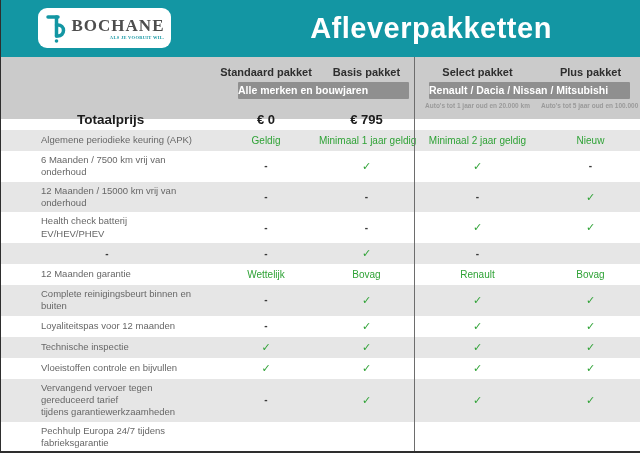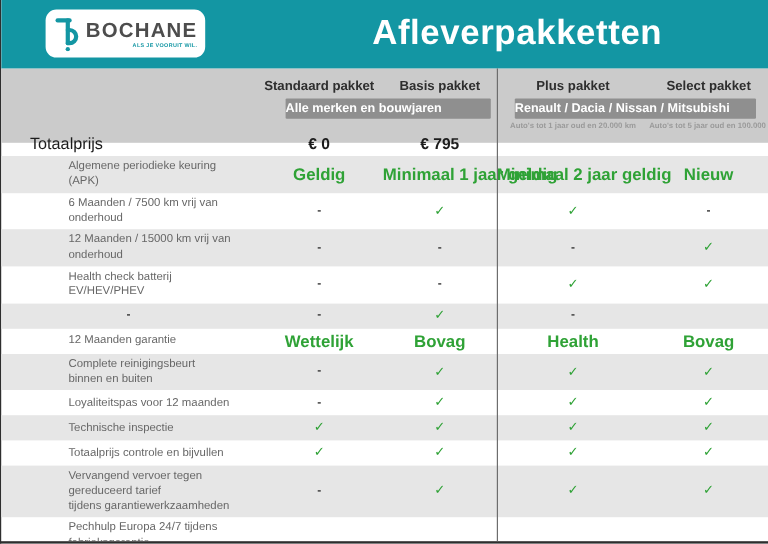--- a/index.html
+++ b/index.html
@@ -10,21 +10,21 @@
   body{margin:0;background:#fff;}
   .page{
     position:relative; width:640px; height:453px; background:#fff; overflow:hidden;
     font-family:"Liberation Sans", sans-serif;
     border-left:1px solid #2e2e2e; border-bottom:2px solid #2e2e2e;
   }
   
   .hdr{position:relative; height:57px; background:var(--teal);}
   .logo-box{
     position:absolute; left:37px; top:8px; width:133px; height:40px; background:#fff;
-    border-radius:9px; display:flex; align-items:center; justify-content:center; gap:5px;
+    border-radius:9px; display:flex; align-items:center; justify-content:center; gap:5px;font-family:Liberation Serif, serif;
   }
   .logo-mark{display:flex; align-items:center;}
   .logo-text{display:flex; flex-direction:column; align-items:flex-end;}
   .logo-name{font-size:17px; font-weight:700; color:#4d4d4d; letter-spacing:1px; line-height:1;}
   .logo-tagline{font-size:4.5px; color:var(--teal); font-weight:700; letter-spacing:.3px; margin-top:1px;}
   .title{
     position:absolute; left:430px; top:50%; transform:translate(-50%,-52%);
     margin:0; color:#ffffff; font-size:29px; font-weight:800; letter-spacing:.5px; white-space:nowrap;
   }
   
@@ -34,31 +34,31 @@
   .col-title{font-size:11px; font-weight:700; color:#2e2e2e; text-align:center; white-space:nowrap;}
   .badges-row{margin-top:4px;}
   .badge{background:var(--badge); color:#fff; font-size:10.5px; font-weight:700;
          padding:2px 0 3px; border-radius:1px; white-space:nowrap;}
   .badge-1{grid-column:2/4; margin:0 5px 0 25px;}
   .badge-2{grid-column:4/6; margin:0 10px 0 15px;}
   .notes-row{margin-top:2px; min-height:9px;}
   .note{font-size:6.5px; font-weight:700; color:#9a9a9a; text-align:center; white-space:nowrap;}
   .note-1{grid-column:4;} .note-2{grid-column:5;}
   .price-row{margin-top:2px;}
-  .total-label{font-size:13.5px; font-weight:400; color:var(--ink); padding-left:24px;}
+  .total-label{font-size:13.5px; font-weight:700; color:var(--ink); padding-left:48px;margin-left:28px;}
   .price{font-size:13px; font-weight:700; color:var(--ink); text-align:center;}
   
   .rows{margin-top:11px;}
   .feature-row{min-height:21px;}
   .feature-row.alt{background:var(--rowgray);}
-  .row-label{font-size:9.5px; color:#676767; padding:3px 20px 3px 56px; line-height:1.3; white-space:pre-line;}
+  .row-label{font-size:9.5px; color:#676767; padding:3px 20px 3px 40px; line-height:1.3; white-space:pre-line;}
   .val{text-align:center;}
   .val.check{color:var(--green); font-size:11px; line-height:1;}
   .val.dash{color:#3a3a3a; font-size:10px; font-weight:700; line-height:1;}
-  .val.text{color:var(--green); font-size:14px; font-weight:700; white-space:nowrap;}
+  .val.text{color:var(--green); font-size:10px; font-weight:400; white-space:nowrap;}
   
   .v-divider{position:absolute; left:413px; top:57px; width:1px; height:396px; background:#6d6d6d;}
 </style>
 </head>
 <body>
 
 <div class="page">
 
   <header class="hdr">
     <div class="logo-box">
@@ -76,22 +76,22 @@
       </span>
     </div>
     <h1 class="title">Afleverpakketten</h1>
   </header>
 
   <div class="table-head">
     <div class="grid" id="col-titles">
       <div></div>
     <div class="col-title">Standaard pakket</div>
         <div class="col-title">Basis pakket</div>
+        <div class="col-title">Select pakket</div>
         <div class="col-title">Plus pakket</div>
-        <div class="col-title">Select pakket</div>
       </div>
     <div class="grid badges-row">
       <div></div>
       <div class="badge badge-1">Alle merken en bouwjaren</div>
       <div class="badge badge-2">Renault / Dacia / Nissan / Mitsubishi</div>
     </div>
     <div class="grid notes-row">
       <div class="note note-1">Auto's tot 1 jaar oud en 20.000 km</div>
       <div class="note note-2">Auto's tot 5 jaar oud en 100.000 km</div>
     </div>
@@ -134,21 +134,21 @@
       <div class="grid feature-row alt">
         <div class="val dash">-</div>
         <div class="val dash">-</div>
         <div class="val check">✓</div>
         <div class="val dash">-</div>
       </div>
       <div class="grid feature-row">
         <div class="row-label">12 Maanden  garantie</div>
         <div class="val text">Wettelijk</div>
         <div class="val text">Bovag</div>
-        <div class="val text">Health</div>
+        <div class="val text">Renault</div>
         <div class="val text">Bovag</div>
       </div>
       <div class="grid feature-row alt">
         <div class="row-label">Complete reinigingsbeurt binnen en buiten</div>
         <div class="val dash">-</div>
         <div class="val check">✓</div>
         <div class="val check">✓</div>
         <div class="val check">✓</div>
       </div>
       <div class="grid feature-row">
@@ -159,21 +159,21 @@
         <div class="val check">✓</div>
       </div>
       <div class="grid feature-row alt">
         <div class="row-label">Technische inspectie</div>
         <div class="val check">✓</div>
         <div class="val check">✓</div>
         <div class="val check">✓</div>
         <div class="val check">✓</div>
       </div>
       <div class="grid feature-row">
-        <div class="row-label">Totaalprijs controle en bijvullen</div>
+        <div class="row-label">Vloeistoffen controle en bijvullen</div>
         <div class="val check">✓</div>
         <div class="val check">✓</div>
         <div class="val check">✓</div>
         <div class="val check">✓</div>
       </div>
       <div class="grid feature-row alt">
         <div class="row-label">Vervangend vervoer tegen gereduceerd tarief
 tijdens garantiewerkzaamheden</div>
         <div class="val dash">-</div>
         <div class="val check">✓</div>

